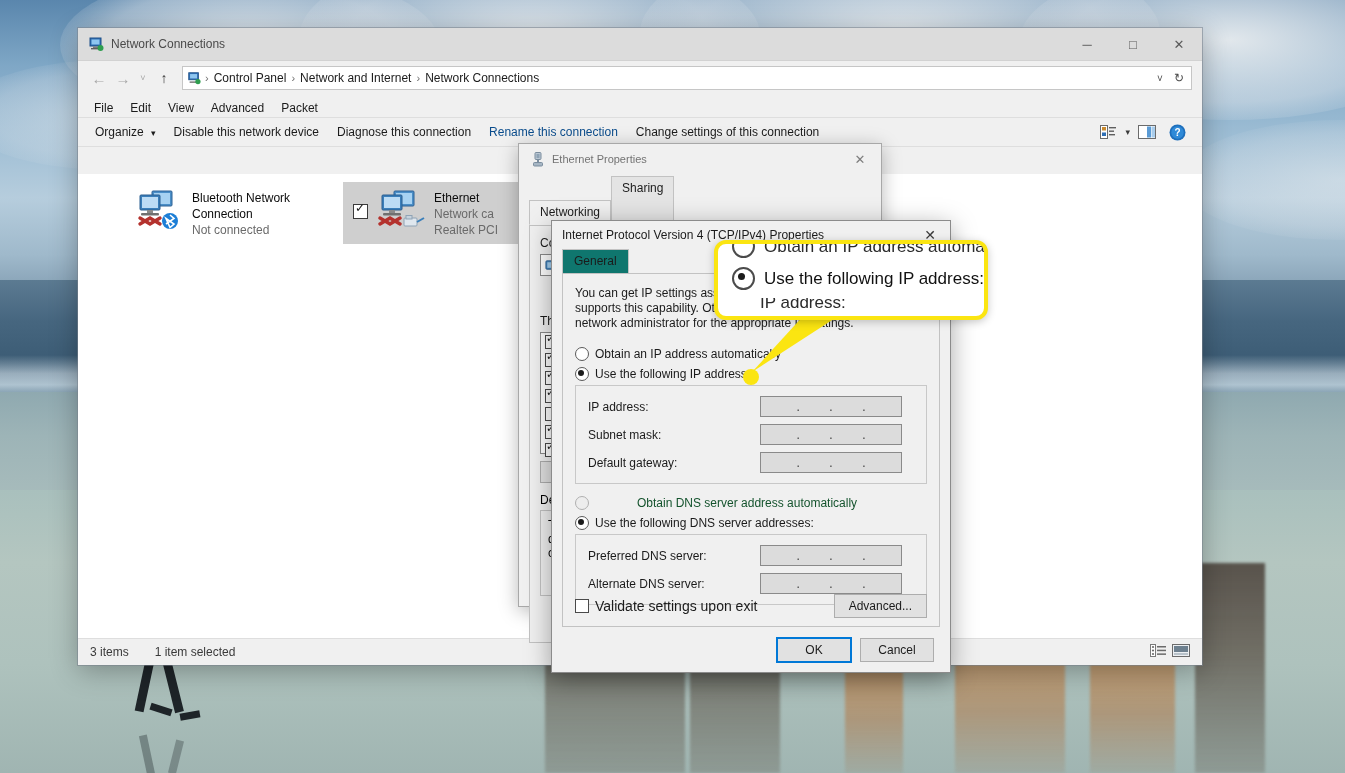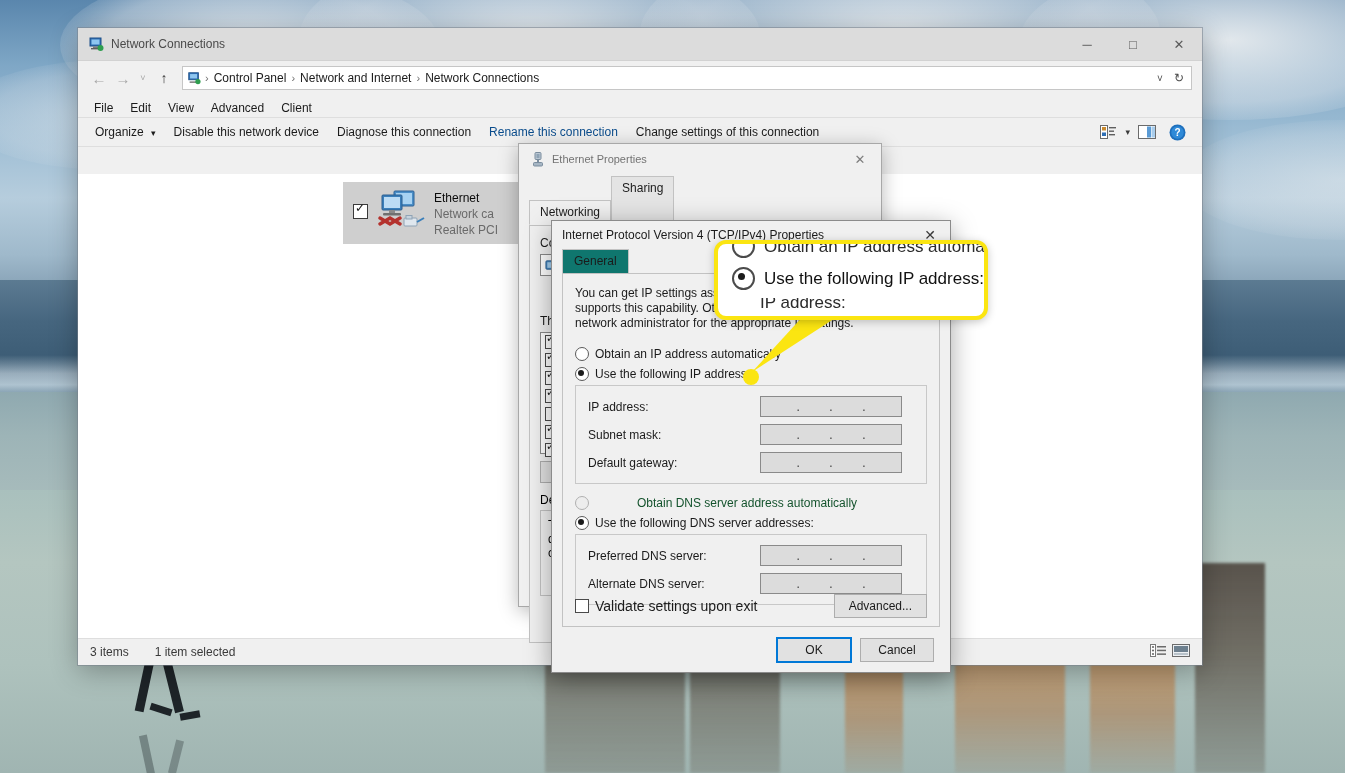--- a/index.html
+++ b/index.html
@@ -301,21 +301,21 @@
       <span class="addr-refresh">↻</span>
     </div>
 
   </div>
 
   <div class="exp-menubar">
     <div class="menu-item">File</div>
     <div class="menu-item">Edit</div>
     <div class="menu-item">View</div>
     <div class="menu-item">Advanced</div>
-    <div class="menu-item">Client</div>
+    <div class="menu-item">Packet</div>
   </div>
 
   <div class="exp-cmdbar">
     <div class="cmd-item">
       <span>Organize</span>
       <span style="font-size:9px;margin-left:4px;">▾</span>
     </div>
     <div class="cmd-item">Disable this network device</div>
     <div class="cmd-item">Diagnose this connection</div>
     <div class="cmd-item link">Rename this connection</div>
@@ -344,20 +344,40 @@
           <circle cx="8.5" cy="8.5" r="8" fill="#1e6fbc"></circle>
           <circle cx="8.5" cy="8.5" r="6.2" fill="#2f8ad8"></circle>
           <text x="8.5" y="12.4" font-size="10" font-family="Liberation Sans, sans-serif" fill="#fff" text-anchor="middle" font-weight="bold">?</text>
         </svg>
       </div>
     </div>
   </div>
 
   <div class="exp-body">
 
+    <div class="conn-item" style="left:50px; top:8px; width:196px;">
+      <div class="conn-ico">
+        <svg width="48" height="44" viewBox="0 0 48 44">
+          <rect x="16" y="3" width="20" height="15" rx="1" fill="#4b8fc8" stroke="#2f6296"></rect>
+          <rect x="18" y="5" width="16" height="11" fill="#a7d2f2"></rect>
+          <rect x="4" y="7" width="20" height="15" rx="1" fill="#3b7fba" stroke="#2a5e90"></rect>
+          <rect x="6" y="9" width="16" height="11" fill="#bcdcf5"></rect>
+          <rect x="11" y="22" width="6" height="3" fill="#8a8a8a"></rect>
+          <rect x="5" y="25" width="18" height="2.6" rx="1" fill="#707070"></rect>
+          <path d="M4 30 L14 36 L24 30" fill="none" stroke="#b4322e" stroke-width="3.4" stroke-linecap="round"></path>
+          <path d="M4 36 L14 30 L24 36" fill="none" stroke="#b4322e" stroke-width="3.4" stroke-linecap="round"></path>
+          <circle cx="34" cy="33" r="8" fill="#1c7ed6"></circle>
+          <path d="M34 27 L38 30.5 L30 36 M30 30.5 L38 36 L34 39.5 Z" fill="none" stroke="#fff" stroke-width="1.6"></path>
+        </svg>
+      </div>
+      <div class="conn-text">
+        <div class="conn-name">Bluetooth Network Connection</div>
+        <div class="conn-sub">Not connected</div>
+      </div>
+    </div>
 
     <div class="conn-item selected" style="left:265px; top:8px; width:196px;">
       <div class="conn-check"></div>
       <div class="conn-ico">
         <svg width="48" height="44" viewBox="0 0 48 44">
           <rect x="16" y="3" width="20" height="15" rx="1" fill="#4b8fc8" stroke="#2f6296"></rect>
           <rect x="18" y="5" width="16" height="11" fill="#a7d2f2"></rect>
           <rect x="4" y="7" width="20" height="15" rx="1" fill="#3b7fba" stroke="#2a5e90"></rect>
           <rect x="6" y="9" width="16" height="11" fill="#bcdcf5"></rect>
           <rect x="11" y="22" width="6" height="3" fill="#8a8a8a"></rect>

